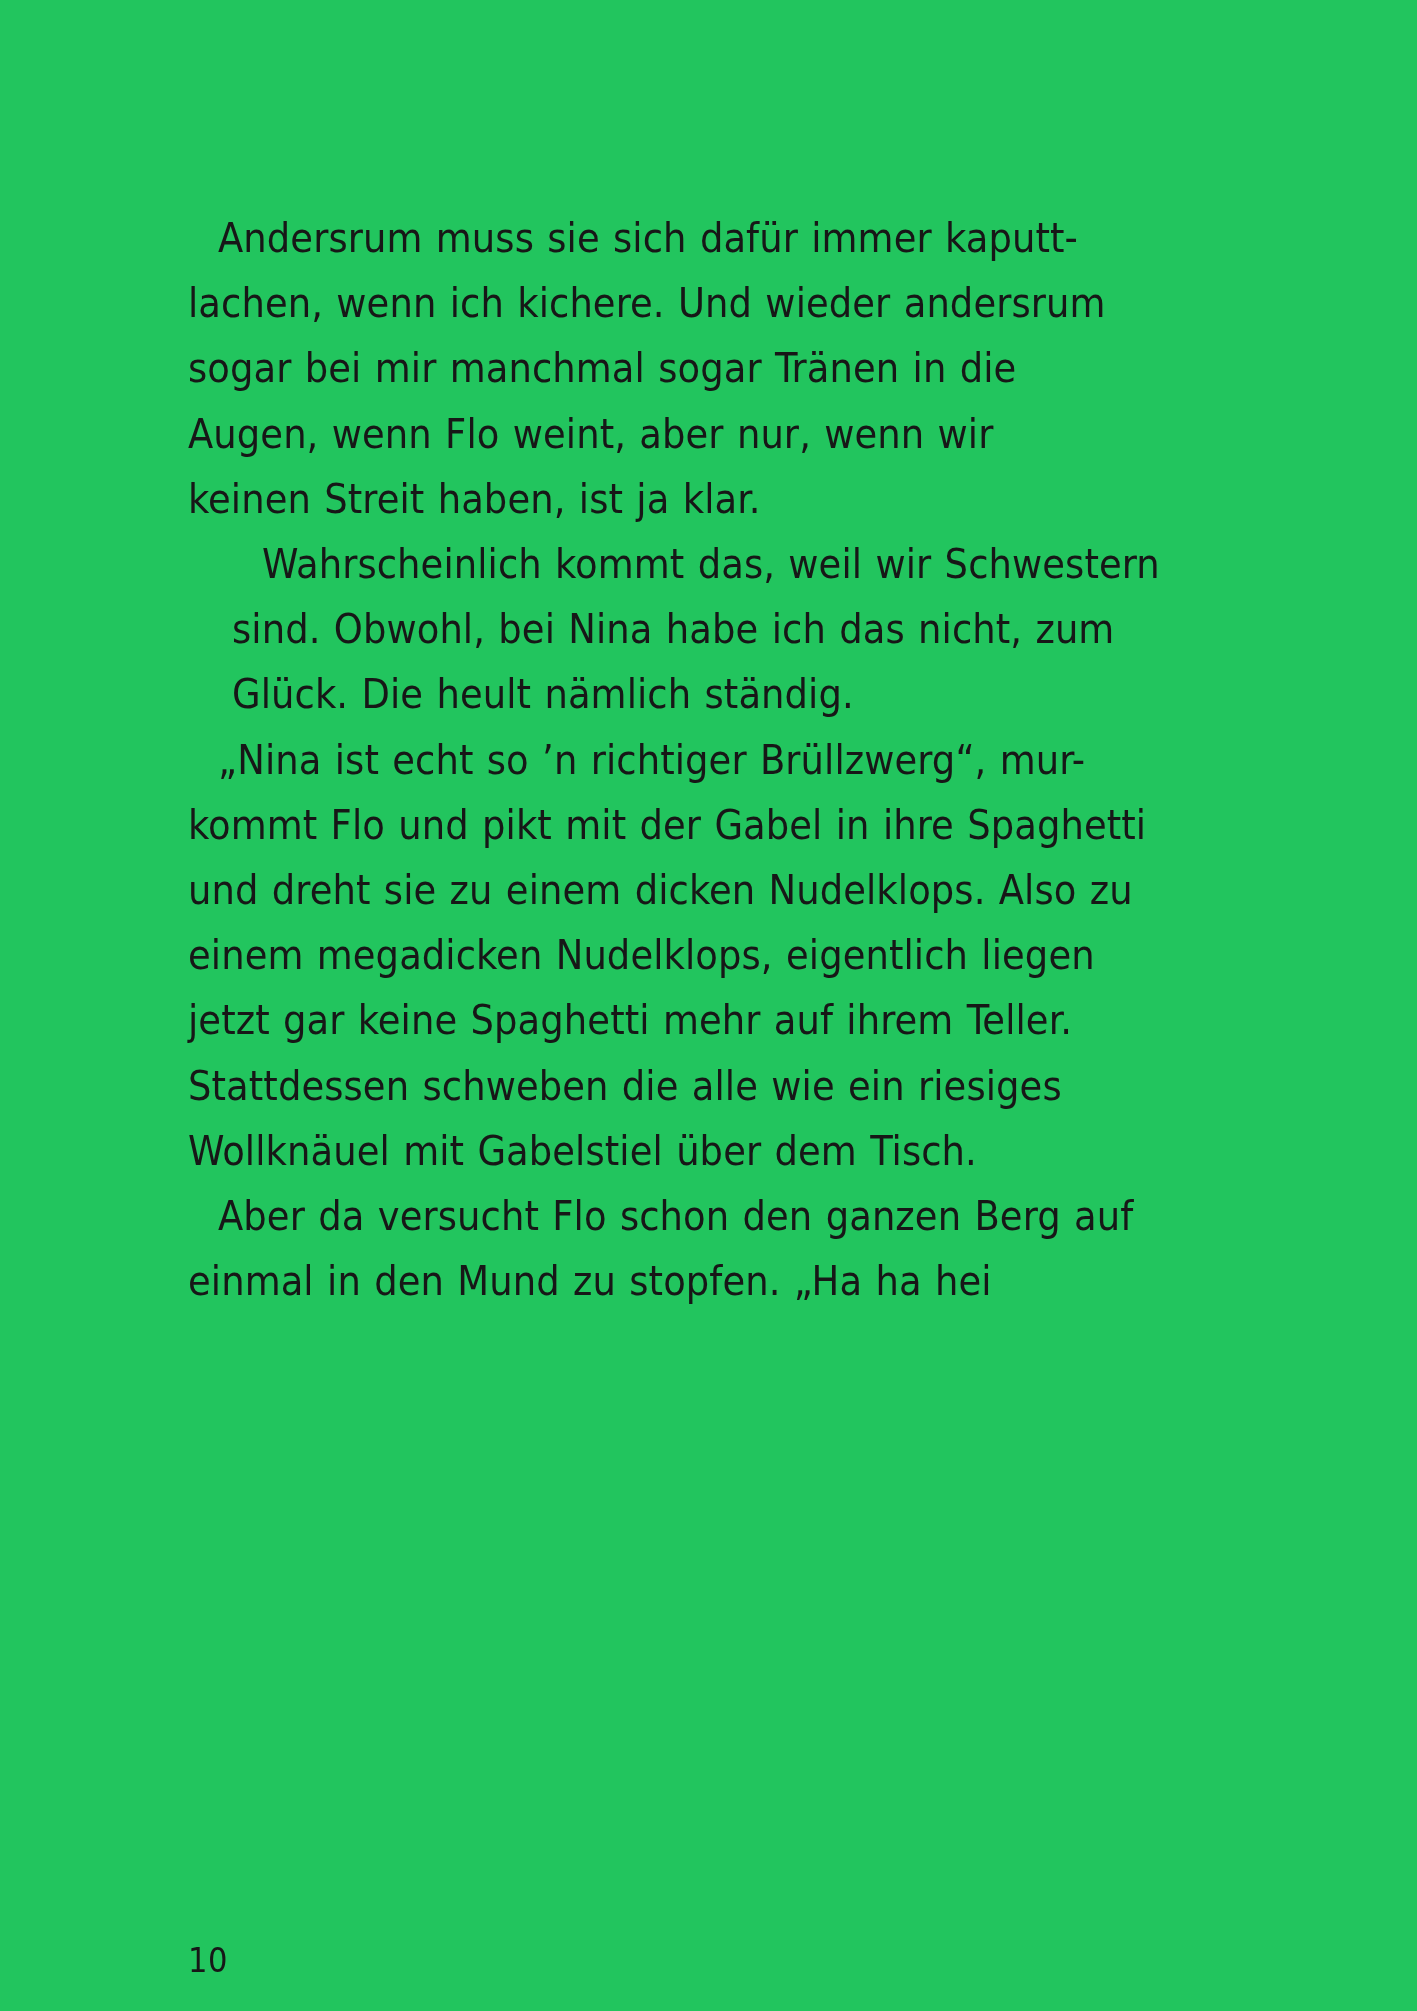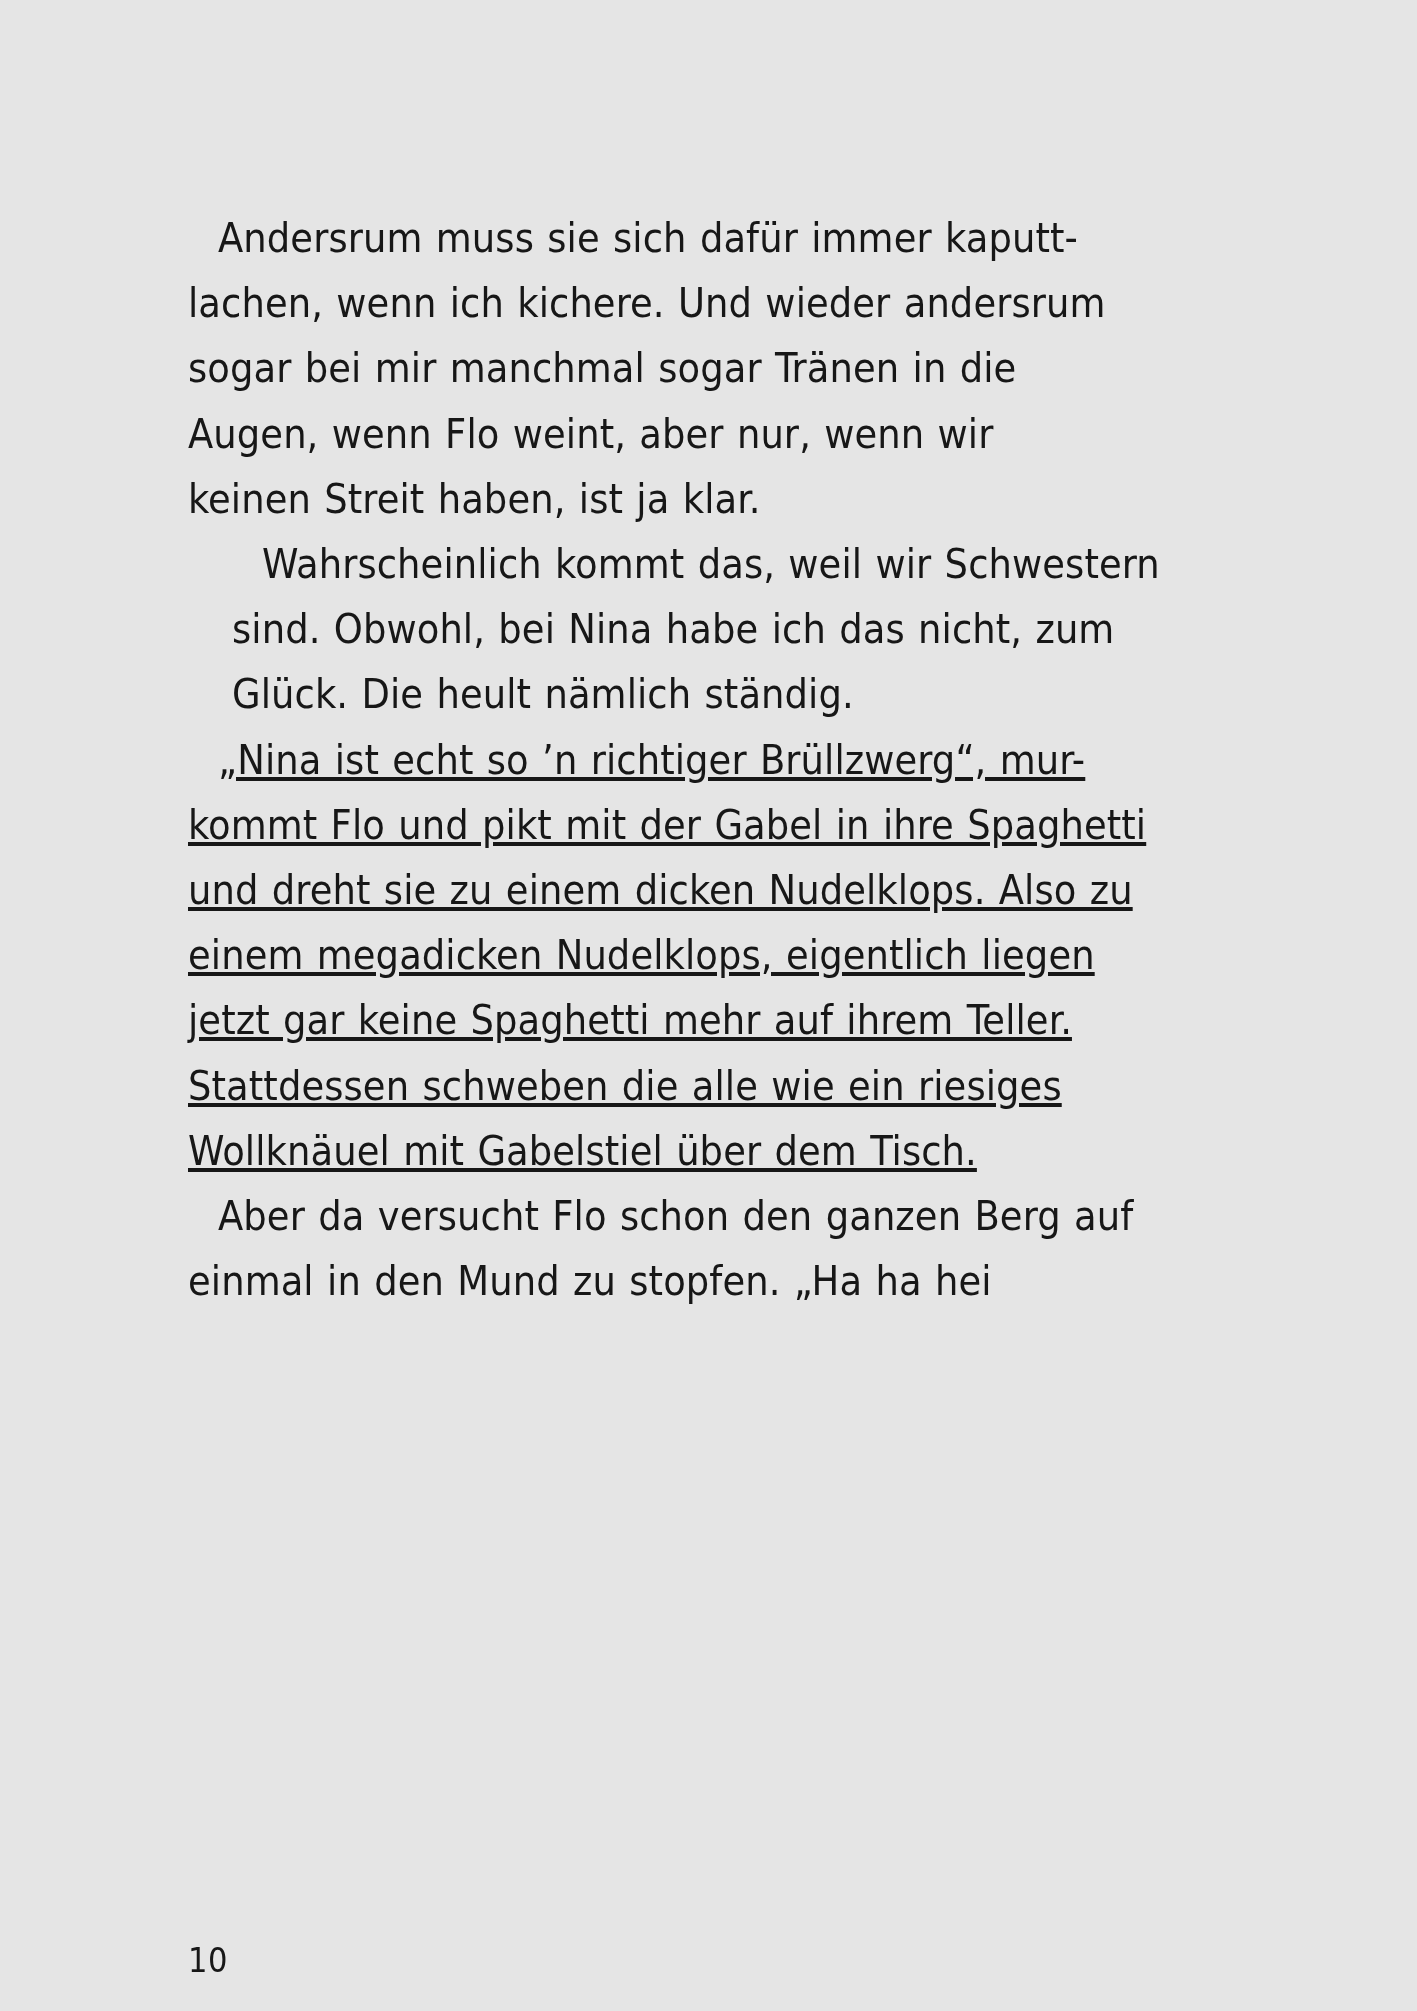--- a/index.html
+++ b/index.html
@@ -5,21 +5,21 @@
 <style>
   html, body {
     margin: 0;
     padding: 0;
     background: #ffffff;
   }
   .page {
     position: relative;
     width: 1417px;
     height: 2011px;
-    background: #e5e5e5;
+    background: #22c55e;
     overflow: hidden;
     box-sizing: border-box;
   }
   .text-block {
     position: absolute;
     left: 188px;
     top: 206px;
     width: 1044px;
   }
   .para {
@@ -69,21 +69,21 @@
       <span class="line">Augen, wenn Flo weint, aber nur, wenn wir</span>
       <span class="line">keinen Streit haben, ist ja klar.</span>
     </p>
 
     <p class="para indent" style="text-indent: 0px; margin-left: 44px;">
       <span class="line" style="padding-left: 30px;">Wahrscheinlich kommt das, weil wir Schwestern</span>
       <span class="line">sind. Obwohl, bei Nina habe ich das nicht, zum</span>
       <span class="line">Glück. Die heult nämlich ständig.</span>
     </p>
 
-    <p class="para indent" style="text-indent: 0px; text-decoration: underline;">
+    <p class="para indent" style="text-indent: 0px;">
       <span class="line" style="padding-left: 30px;">„Nina ist echt so ’n richtiger Brüllzwerg“, mur-</span>
       <span class="line">kommt Flo und pikt mit der Gabel in ihre Spaghetti</span>
       <span class="line">und dreht sie zu einem dicken Nudelklops. Also zu</span>
       <span class="line">einem megadicken Nudelklops, eigentlich liegen</span>
       <span class="line">jetzt gar keine Spaghetti mehr auf ihrem Teller.</span>
       <span class="line">Stattdessen schweben die alle wie ein riesiges</span>
       <span class="line">Wollknäuel mit Gabelstiel über dem Tisch.</span>
     </p>
 
 

